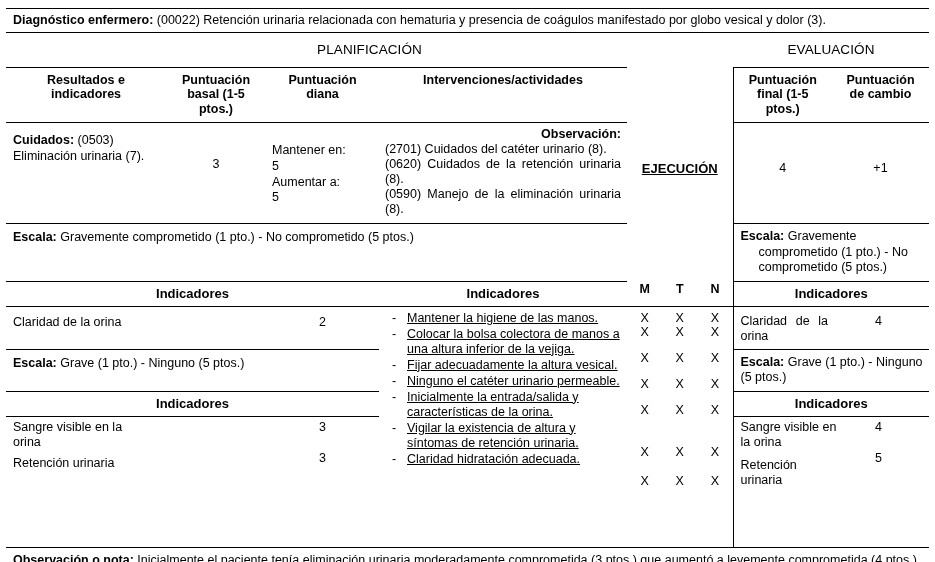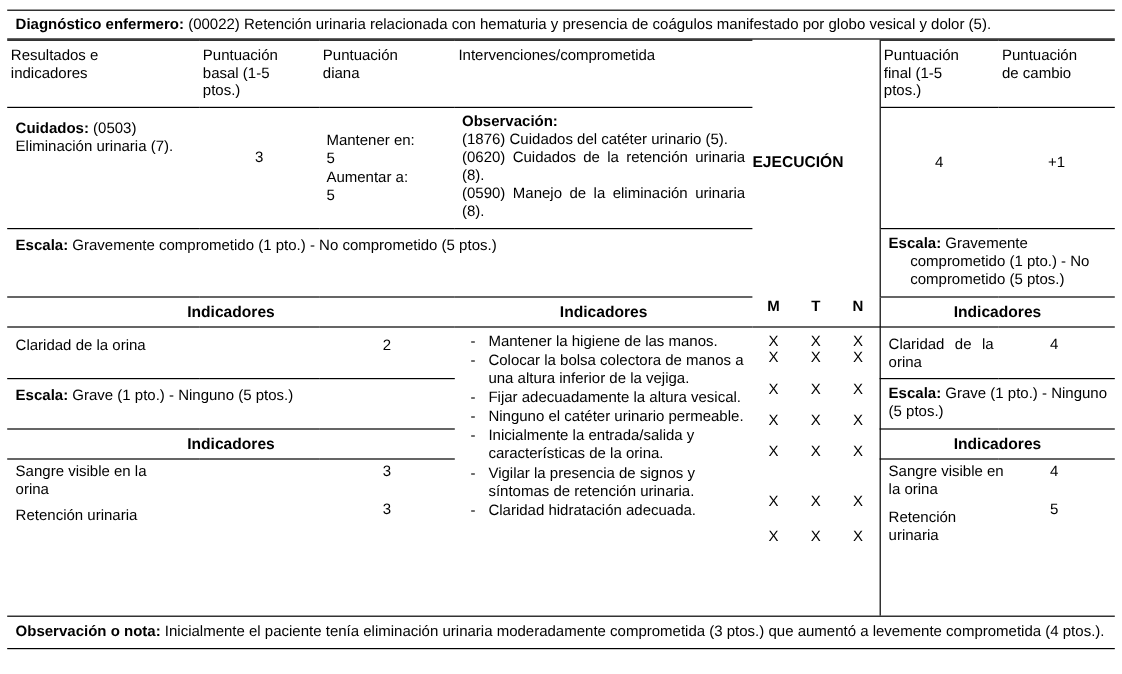--- a/index.html
+++ b/index.html
@@ -24,21 +24,21 @@
   td,th{
     vertical-align:top;
     padding:0;
     font-weight:normal;
     font-size:12.5px;
     line-height:1.18;
   }
   .bt{border-top:1.3px solid #000;}
   .bb{border-bottom:1.3px solid #000;}
   .br{border-right:1.3px solid #000;}
-  .b{font-weight:bold;}
+  .b{font-weight:bold;text-align:right;}
   .ctr{text-align:center;}
   .just{text-align:justify;text-align-last:left;}
 
   
   .diag{
     border-top:1.4px solid #000;
     border-bottom:1.4px solid #000;
     padding:4px 6px 5px 7px;
     font-size:12.5px;
   }
@@ -46,33 +46,33 @@
   
   .sect{
     text-align:center;
     font-size:13.5px;
     padding:9px 0 9px 0;
     letter-spacing:.1px;
   }
 
   
   .hcell{
-    text-align:left;
-    font-weight:normal;
+    text-align:center;
+    font-weight:bold;
     font-size:12.5px;
     line-height:1.16;
     padding:5px 3px 6px 3px;
   }
 
   
   .rescell{ padding:10px 6px 8px 7px; line-height:1.22;}
   .numcell{ text-align:center; padding-top:34px; }
   .dianacell{ padding:20px 4px 8px 6px; line-height:1.25;}
   .intcell{ padding:4px 6px 6px 6px; line-height:1.20;}
-  .ejec{ text-align:left; font-weight:bold; font-size:13px; padding-top:38px;}
+  .ejec{ text-align:center; font-weight:bold; font-size:13px; padding-top:38px;text-decoration:underline;}
   .finalcell{ text-align:center; padding-top:38px;}
   .cambiocell{ text-align:center; padding-top:38px;}
 
   
   .escala{ padding:6px 6px 7px 7px; line-height:1.22;}
   .escala-r{ padding:5px 6px 6px 7px; line-height:1.22;}
   .hang{ padding-left:18px; text-indent:-18px;}
 
   
   .indhdr{
@@ -80,20 +80,21 @@
     padding:4px 0 4px 0;
   }
 
   
   ul.acts{ margin:0; padding:0; list-style:none;}
   ul.acts li{
     position:relative;
     padding-left:22px;
     margin:0 0 1px 0;
     line-height:1.20;
+    text-decoration:underline;
   }
   ul.acts li:before{
     content:"-";
     position:absolute;left:7px;top:0;
   }
   .actwrap{padding:4px 6px 4px 6px;}
   .mtnwrap{padding:4px 0 0 0;}
   .mtnrow{display:flex;}
   .mtnrow>span{flex:1;text-align:center;}
   .mtnsp{height:11px;}
@@ -113,23 +114,35 @@
     line-height:1.25;
   }
   .nw{white-space:pre-line;}
 </style>
 </head>
 <body>
 
 <div class="sheet">
 
   <div class="diag">
-    <span class="b">Diagnóstico enfermero:</span><span> (00022) Retención urinaria relacionada con hematuria y presencia de coágulos manifestado por globo vesical y dolor (5).</span>
+    <span class="b">Diagnóstico enfermero:</span><span> (00022) Retención urinaria relacionada con hematuria y presencia de coágulos manifestado por globo vesical y dolor (3).</span>
   </div>
 
+  <table class="main">
+    <colgroup>
+      <col style="width:727px">
+        <col style="width:196px">
+    </colgroup>
+    <tbody>
+        <tr>
+      <td class="sect">PLANIFICACIÓN</td>
+      <td class="sect">EVALUACIÓN</td>
+    </tr>
+  </tbody>
+    </table>
 
   <table class="main">
     <colgroup>
       <col style="width:160px">
       <col style="width:100px">
       <col style="width:113px">
       <col style="width:248px">
       <col style="width:106px">
       <col style="width:99px">
       <col style="width:97px">
@@ -137,42 +150,42 @@
 
     <tbody>
         <tr>
       <td class="hcell bt bb nw">Resultados e
 indicadores</td>
       <td class="hcell bt bb nw">Puntuación
 basal (1-5
 ptos.)</td>
       <td class="hcell bt bb nw">Puntuación
 diana</td>
-      <td class="hcell bt bb nw">Intervenciones/comprometida</td>
+      <td class="hcell bt bb nw">Intervenciones/actividades</td>
       <td class="br"></td>
       <td class="hcell bt bb nw">Puntuación
 final (1-5
 ptos.)</td>
       <td class="hcell bt bb nw">Puntuación
 de cambio</td>
     </tr>
 
     <tr>
       <td class="rescell bb">
         <span class="b">Cuidados:</span><span class="nw"> (0503)
 Eliminación urinaria (7).</span>
       </td>
       <td class="numcell bb">3</td>
       <td class="dianacell bb nw">Mantener en:
 5
 Aumentar a:
 5</td>
       <td class="intcell bb">
         <div class="b">Observación:</div>
-        <div class="just">(1876) Cuidados del catéter urinario (5).</div>
+        <div class="just">(2701) Cuidados del catéter urinario (8).</div>
         <div class="just">(0620) Cuidados de la retención urinaria (8).</div>
         <div class="just">(0590) Manejo de la eliminación urinaria (8).</div>
       </td>
       <td class="ejec br">EJECUCIÓN</td>
       <td class="finalcell bb">4</td>
       <td class="cambiocell bb">+1</td>
     </tr>
 
     <tr>
       <td class="escala bb" colspan="4">
@@ -201,21 +214,21 @@
       <td class="indname bb" colspan="2">Claridad de la orina</td>
       <td class="indval bb">2</td>
 
       <td class="actwrap" rowspan="5">
         <ul class="acts">
           <li>Mantener la higiene de las manos.</li>
           <li>Colocar la bolsa colectora de manos a una altura inferior de la vejiga.</li>
           <li>Fijar adecuadamente la altura vesical.</li>
           <li>Ninguno el catéter urinario permeable.</li>
           <li>Inicialmente la entrada/salida y características de la orina.</li>
-          <li>Vigilar la presencia de signos y síntomas de retención urinaria.</li>
+          <li>Vigilar la existencia de altura y síntomas de retención urinaria.</li>
           <li>Claridad hidratación adecuada.</li>
         </ul>
       </td>
 
       <td class="br mtnwrap" rowspan="5">
         <div class="mtnrow">
           <span>X</span>
           <span>X</span>
           <span>X</span>
         </div>

